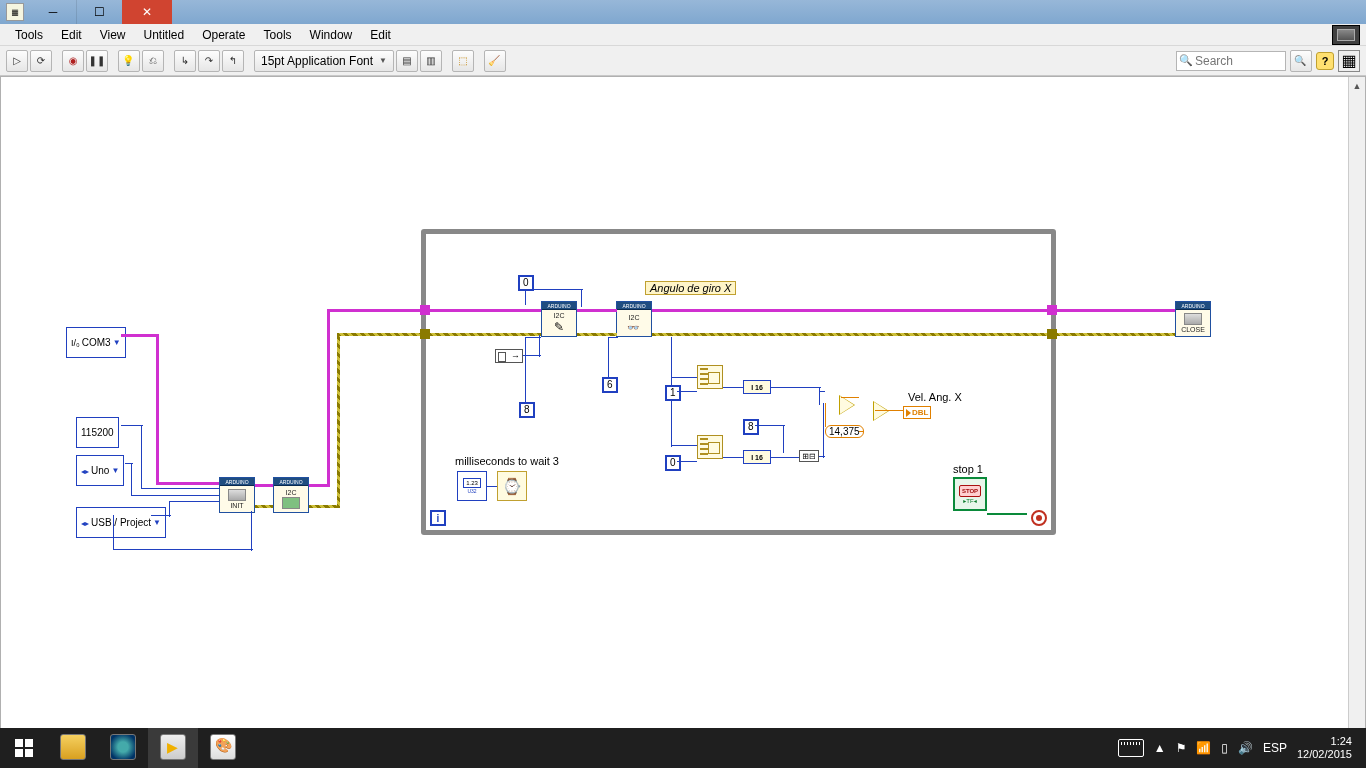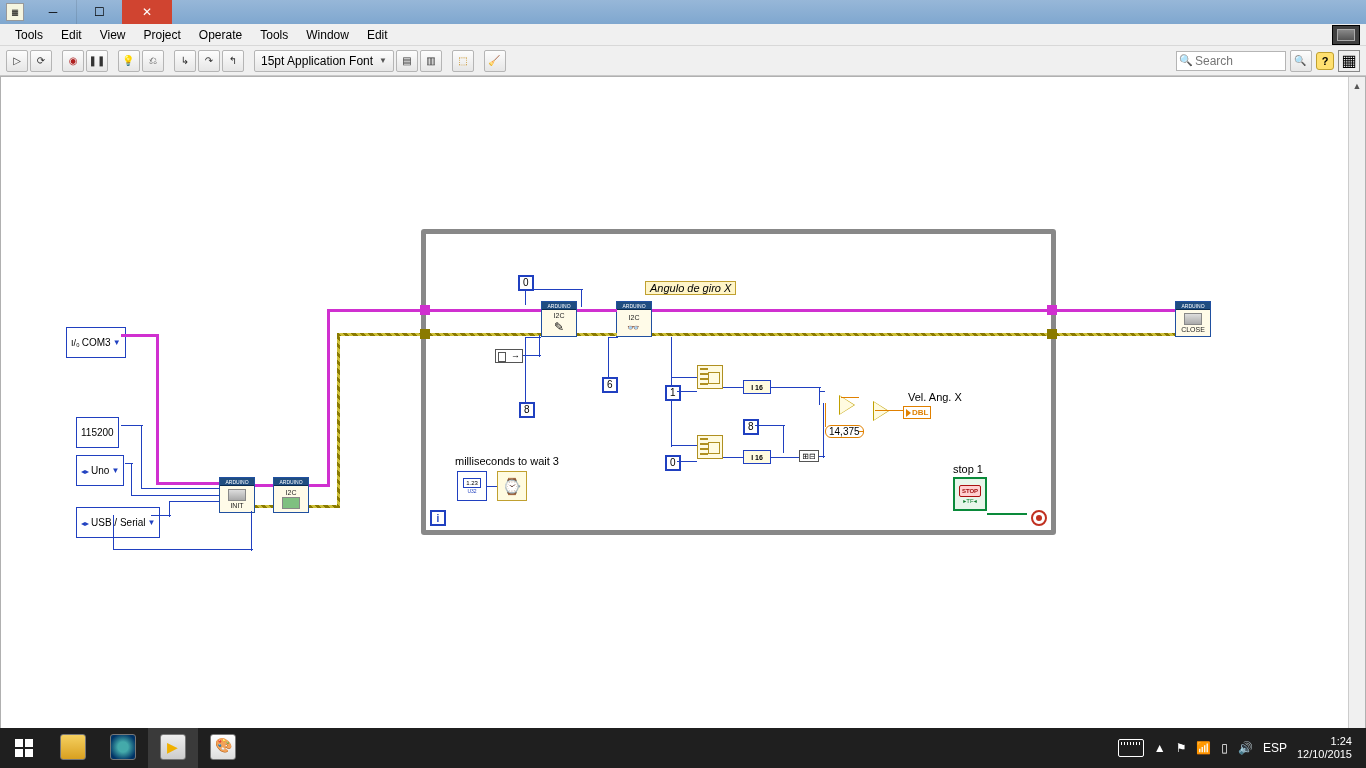--- a/index.html
+++ b/index.html
@@ -133,21 +133,21 @@
     <div class="winbtn min"></div>
     <div class="winbtn max"></div>
     <div class="winbtn close"></div>
   </div>
 </div>
 
 <div class="menubar">
   <div class="menuitem">Tools</div>
   <div class="menuitem">Edit</div>
   <div class="menuitem">View</div>
-  <div class="menuitem">Project</div>
+  <div class="menuitem">Untitled</div>
   <div class="menuitem">Operate</div>
   <div class="menuitem">Tools</div>
   <div class="menuitem">Window</div>
   <div class="menuitem">Edit</div>
   <div class="lv-ico">
       <div class="inner"></div>
     </div>
 </div>
 
 <div class="toolbar">
@@ -197,21 +197,21 @@
     <div class="node combo" style="left:75px; top:340px;">
       <span>115200</span>
     </div>
     <div class="node combo" style="left:75px; top:378px;">
       <span class="arrs"></span>
         <span>Uno</span>
         <span class="arr">▼</span>
     </div>
     <div class="node combo" style="left:75px; top:430px;">
       <span class="arrs"></span>
-        <span>USB / Serial</span>
+        <span>USB / Project</span>
         <span class="arr">▼</span>
     </div>
 
     <div class="arduino" style="left:218px; top:400px;">
       <div class="top">ARDUINO</div>
       <div class="body">
           <div class="pic"></div>
           <div class="lab">INIT</div>
         </div>
     </div>
@@ -423,16 +423,16 @@
   <div class="tray">
     <div class="kbd"></div>
     <span class="sym">▲</span>
     <span class="sym">⚑</span>
     <span class="sym">📶</span>
     <span class="sym">▯</span>
     <span class="sym">🔊</span>
     <span class="sym">ESP</span>
     <div class="clock">
       <div>1:24</div>
-      <div>12/10/2015</div>
+      <div>12/02/2015</div>
     </div>
   </div>
 </div>
 
 </body></html>

